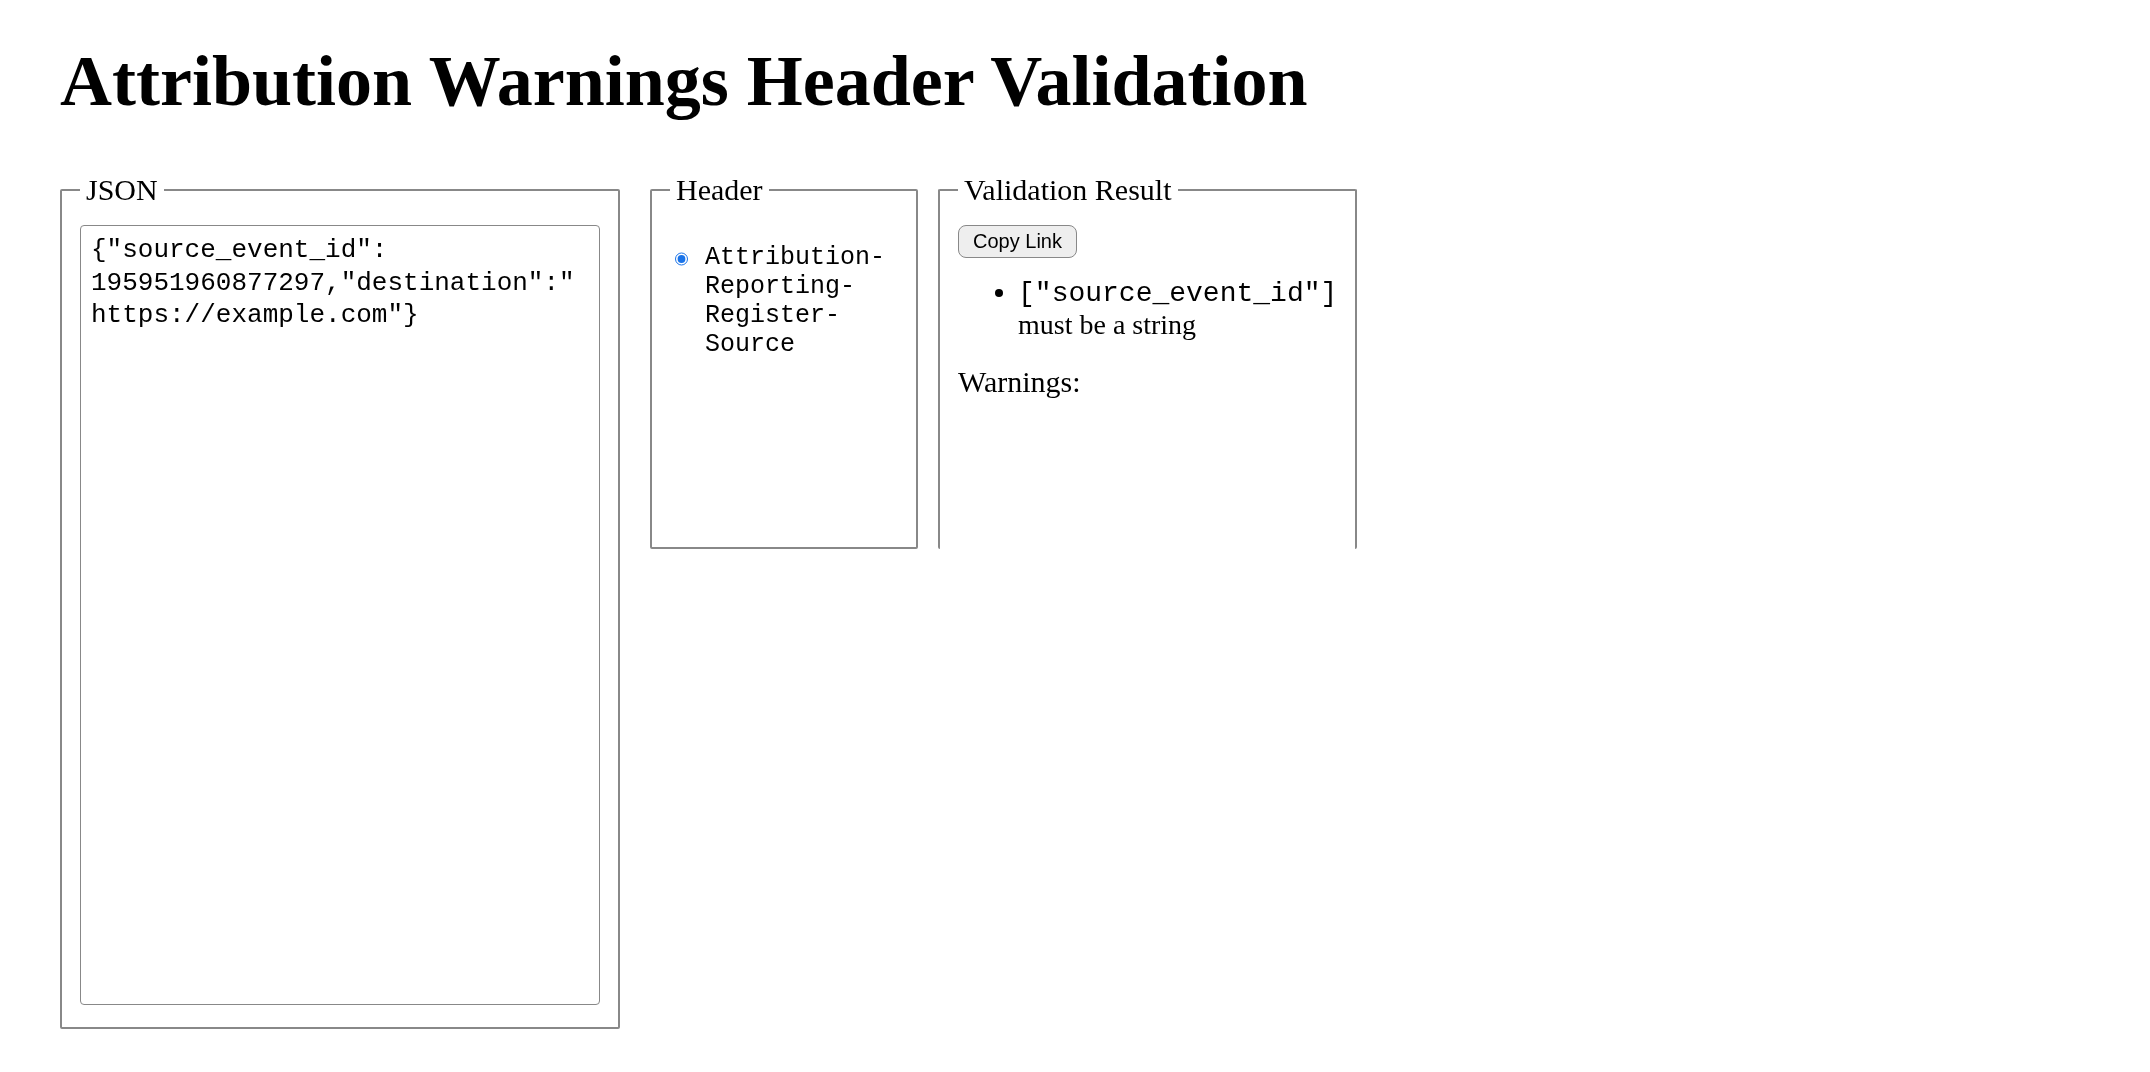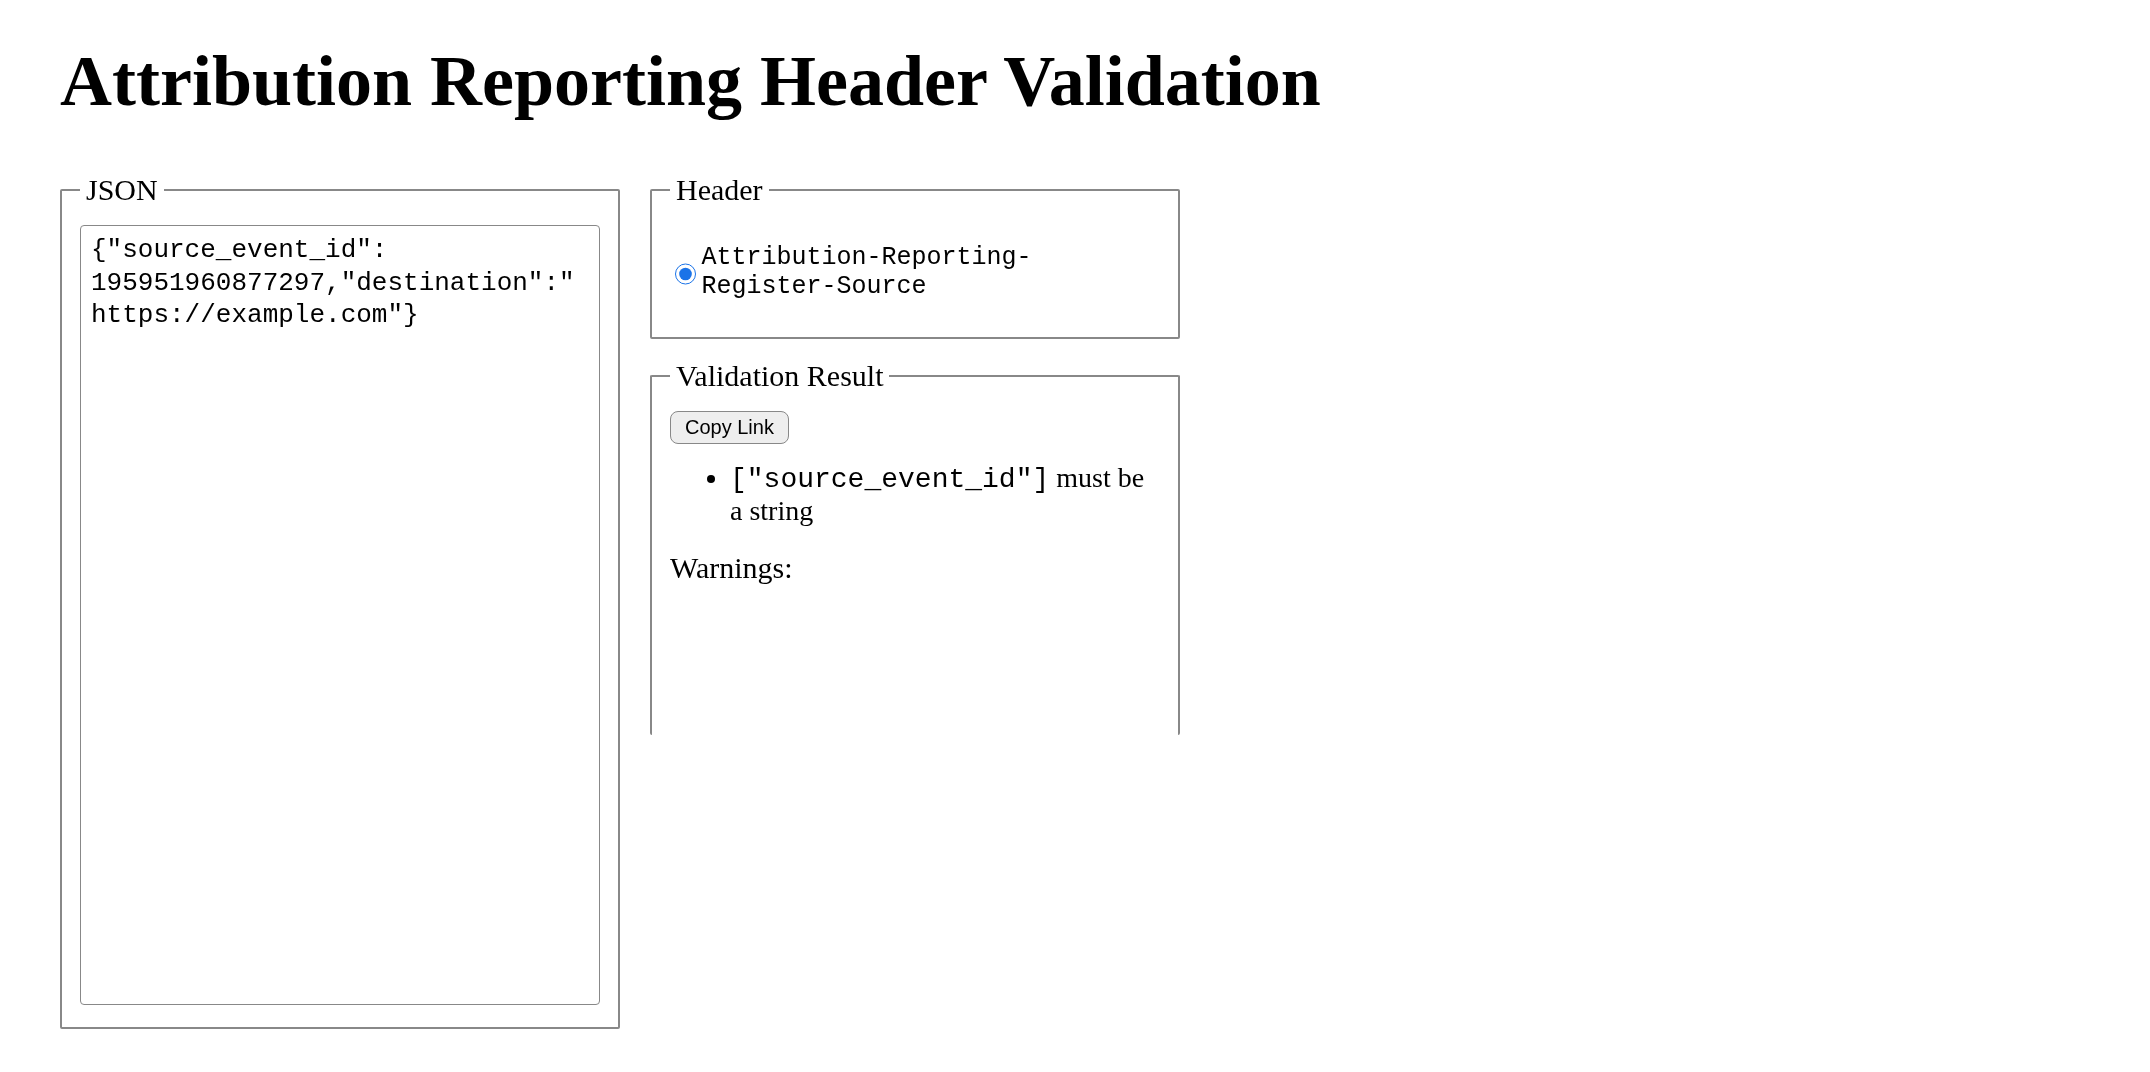--- a/index.html
+++ b/index.html
@@ -20,21 +20,21 @@
     font-size: 72px;
     font-weight: bold;
     margin: 10px 0 50px 0;
   }
   .columns {
     display: flex;
     gap: 30px;
     align-items: flex-start;
   }
   .col-left { width: 560px; }
-  .col-right { width: 530px; display: flex; flex-direction: column; gap: 20px; }
+  .col-right { width: 530px; display: flex; gap: 20px; }
 
   fieldset {
     border: 2px solid #888;
     border-radius: 2px;
     padding: 18px 18px 18px 18px;
     margin: 0;
   }
   fieldset > legend {
     font-size: 30px;
     padding: 0 6px;
@@ -53,22 +53,22 @@
     resize: none;
     outline: none;
     background: #fff;
     color: #000;
     overflow-wrap: break-word;
     white-space: pre-wrap;
   }
 
   .radio-row {
     display: flex;
-    align-items: center;
-    gap: 2px;
+    align-items: flex-start;
+    gap: 14px;
     margin: 18px 0;
   }
   .radio-row input[type=radio] {
     width: 26px;
     height: 26px;
     accent-color: #1a73e8;
   }
   .radio-label {
     font-family: "Courier New", Courier, monospace;
     font-size: 25px;
@@ -103,21 +103,21 @@
 
   #result-fieldset {
     border-bottom: none;
     padding-bottom: 140px;
   }
 </style>
 </head>
 <body>
 
 <div class="page">
-  <h1 class="page-title">Attribution Reporting Header Validation</h1>
+  <h1 class="page-title">Attribution Warnings Header Validation</h1>
 
   <div class="columns">
     <div class="col-left">
       <fieldset>
         <legend>JSON</legend>
         <textarea class="json-input" style="">{"source_event_id": 195951960877297,"destination":"https://example.com"}</textarea>
       </fieldset>
     </div>
 
     <div class="col-right">

